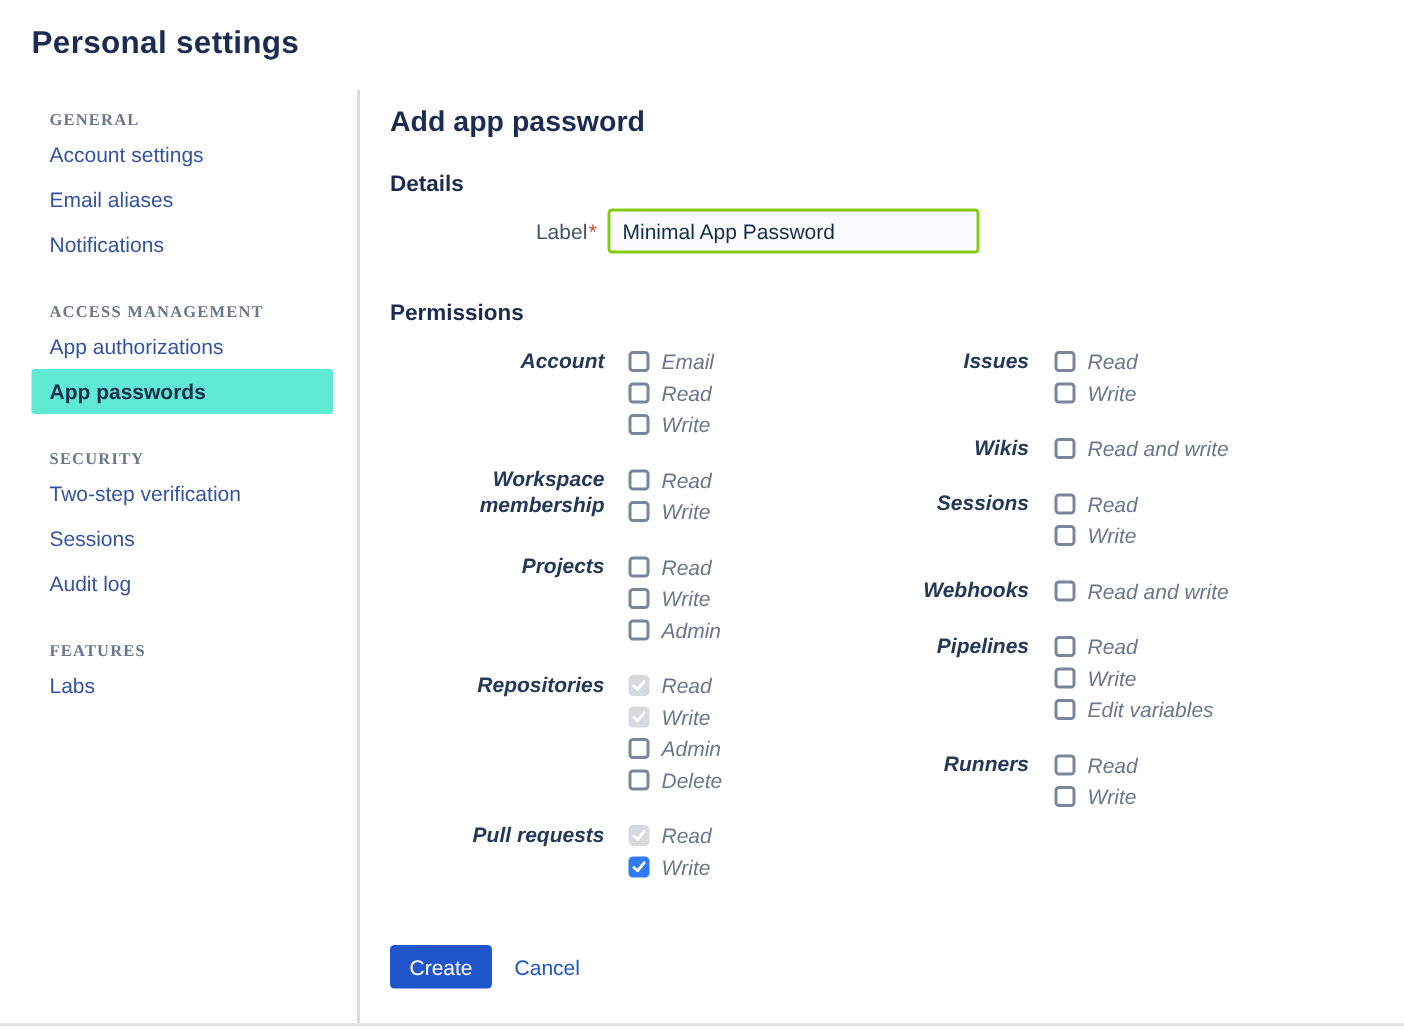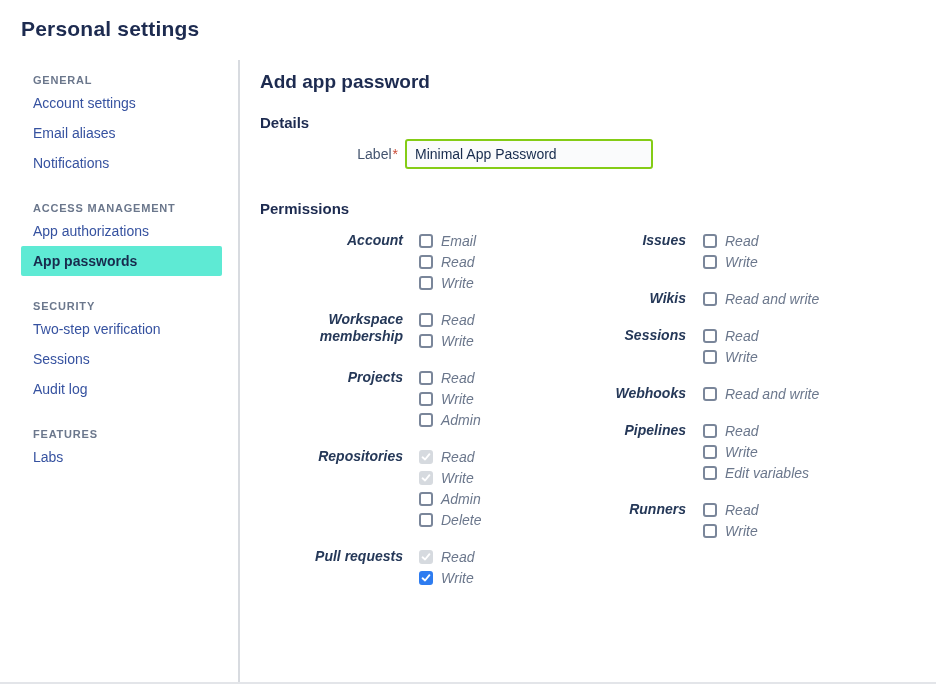--- a/index.html
+++ b/index.html
@@ -8,21 +8,21 @@
     font-family:"Liberation Sans", sans-serif; color:#172B4D;
   }
   .page-header { height:60px; box-sizing:border-box; padding:15px 0 0 21px; }
   .page-title { margin:0; font-size:21px; line-height:28px; font-weight:700; color:#1D2B50; letter-spacing:0.2px; }
 
   .content { display:flex; height:624px; box-sizing:border-box; border-bottom:2px solid #E3E5E9; }
 
   
   .sidebar { width:240px; flex-shrink:0; box-sizing:border-box; border-right:2px solid #D8DBE0; padding:12px 0 0 21px; }
   .side-section + .side-section { margin-top:22px; }
-  .side-heading { font-size:11px; font-weight:700; color:#6B778C; letter-spacing:0.8px; line-height:16px; padding:0 12px; }
+  .side-heading { font-size:11px; font-weight:700; color:#6B778C; letter-spacing:0.8px; line-height:16px; padding:0 12px;font-family:Liberation Serif, serif; }
   .side-item { display:block; width:201px; box-sizing:border-box; padding:6px 12px; font-size:14px; line-height:18px;
                color:#3652A0; text-decoration:none; border-radius:2px; cursor:pointer; }
   .side-item.selected { background:#5eead4; color:#172B4D; font-weight:600; }
 
   
   .main { flex:1; box-sizing:border-box; padding:0 0 0 20px; }
   .form-title { margin:9px 0 0; font-size:19px; line-height:25px; font-weight:700; color:#1D2B50; }
   .section-heading { margin:0; font-size:15px; line-height:19px; font-weight:700; color:#1D2B50; }
   #details-heading { margin-top:19px; }
   #permissions-heading { margin-top:30px; }
@@ -273,15 +273,19 @@
                 </label>
                 <label class="perm-row">
                   <span class="cb unchecked"></span>
                   <span class="perm-opt-label">Write</span>
                 </label>
               </div>
             </div>
           </div>
       </div>
 
+      <div class="actions">
+        <button class="btn-primary">Create</button>
+        <a class="cancel-link">Cancel</a>
+      </div>
     </main>
   </div>
 </div>
 
 </body></html>

